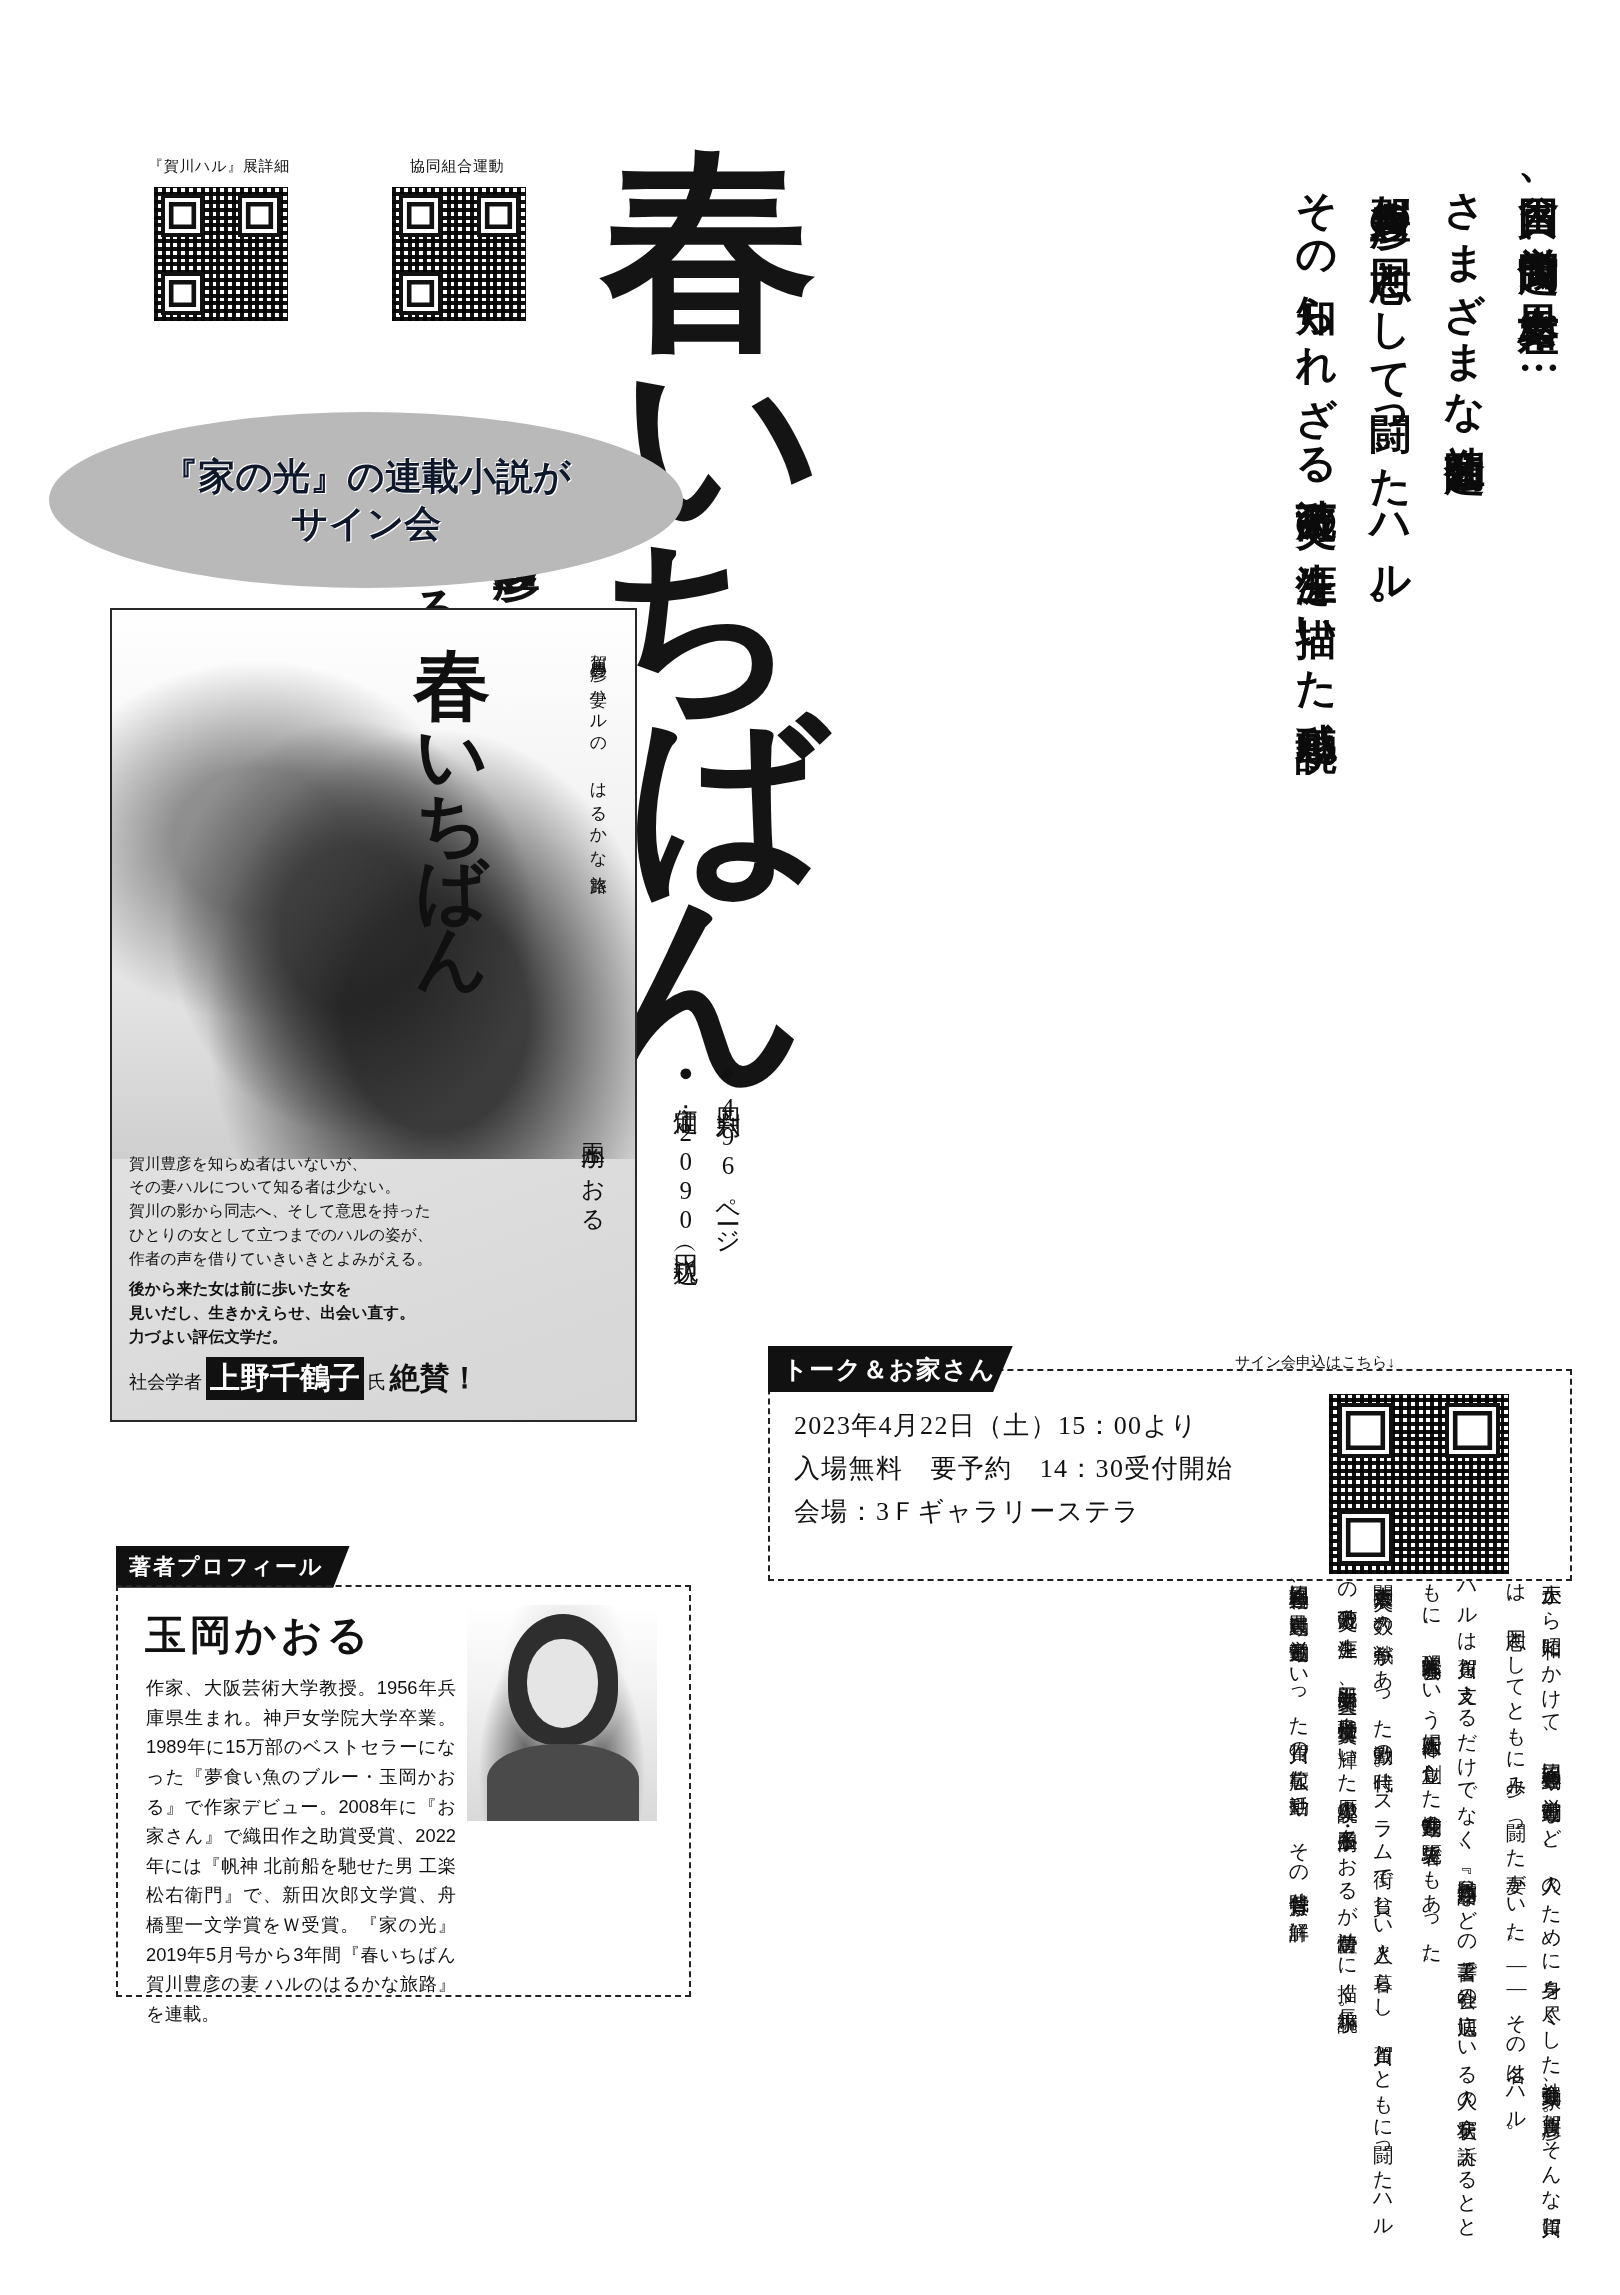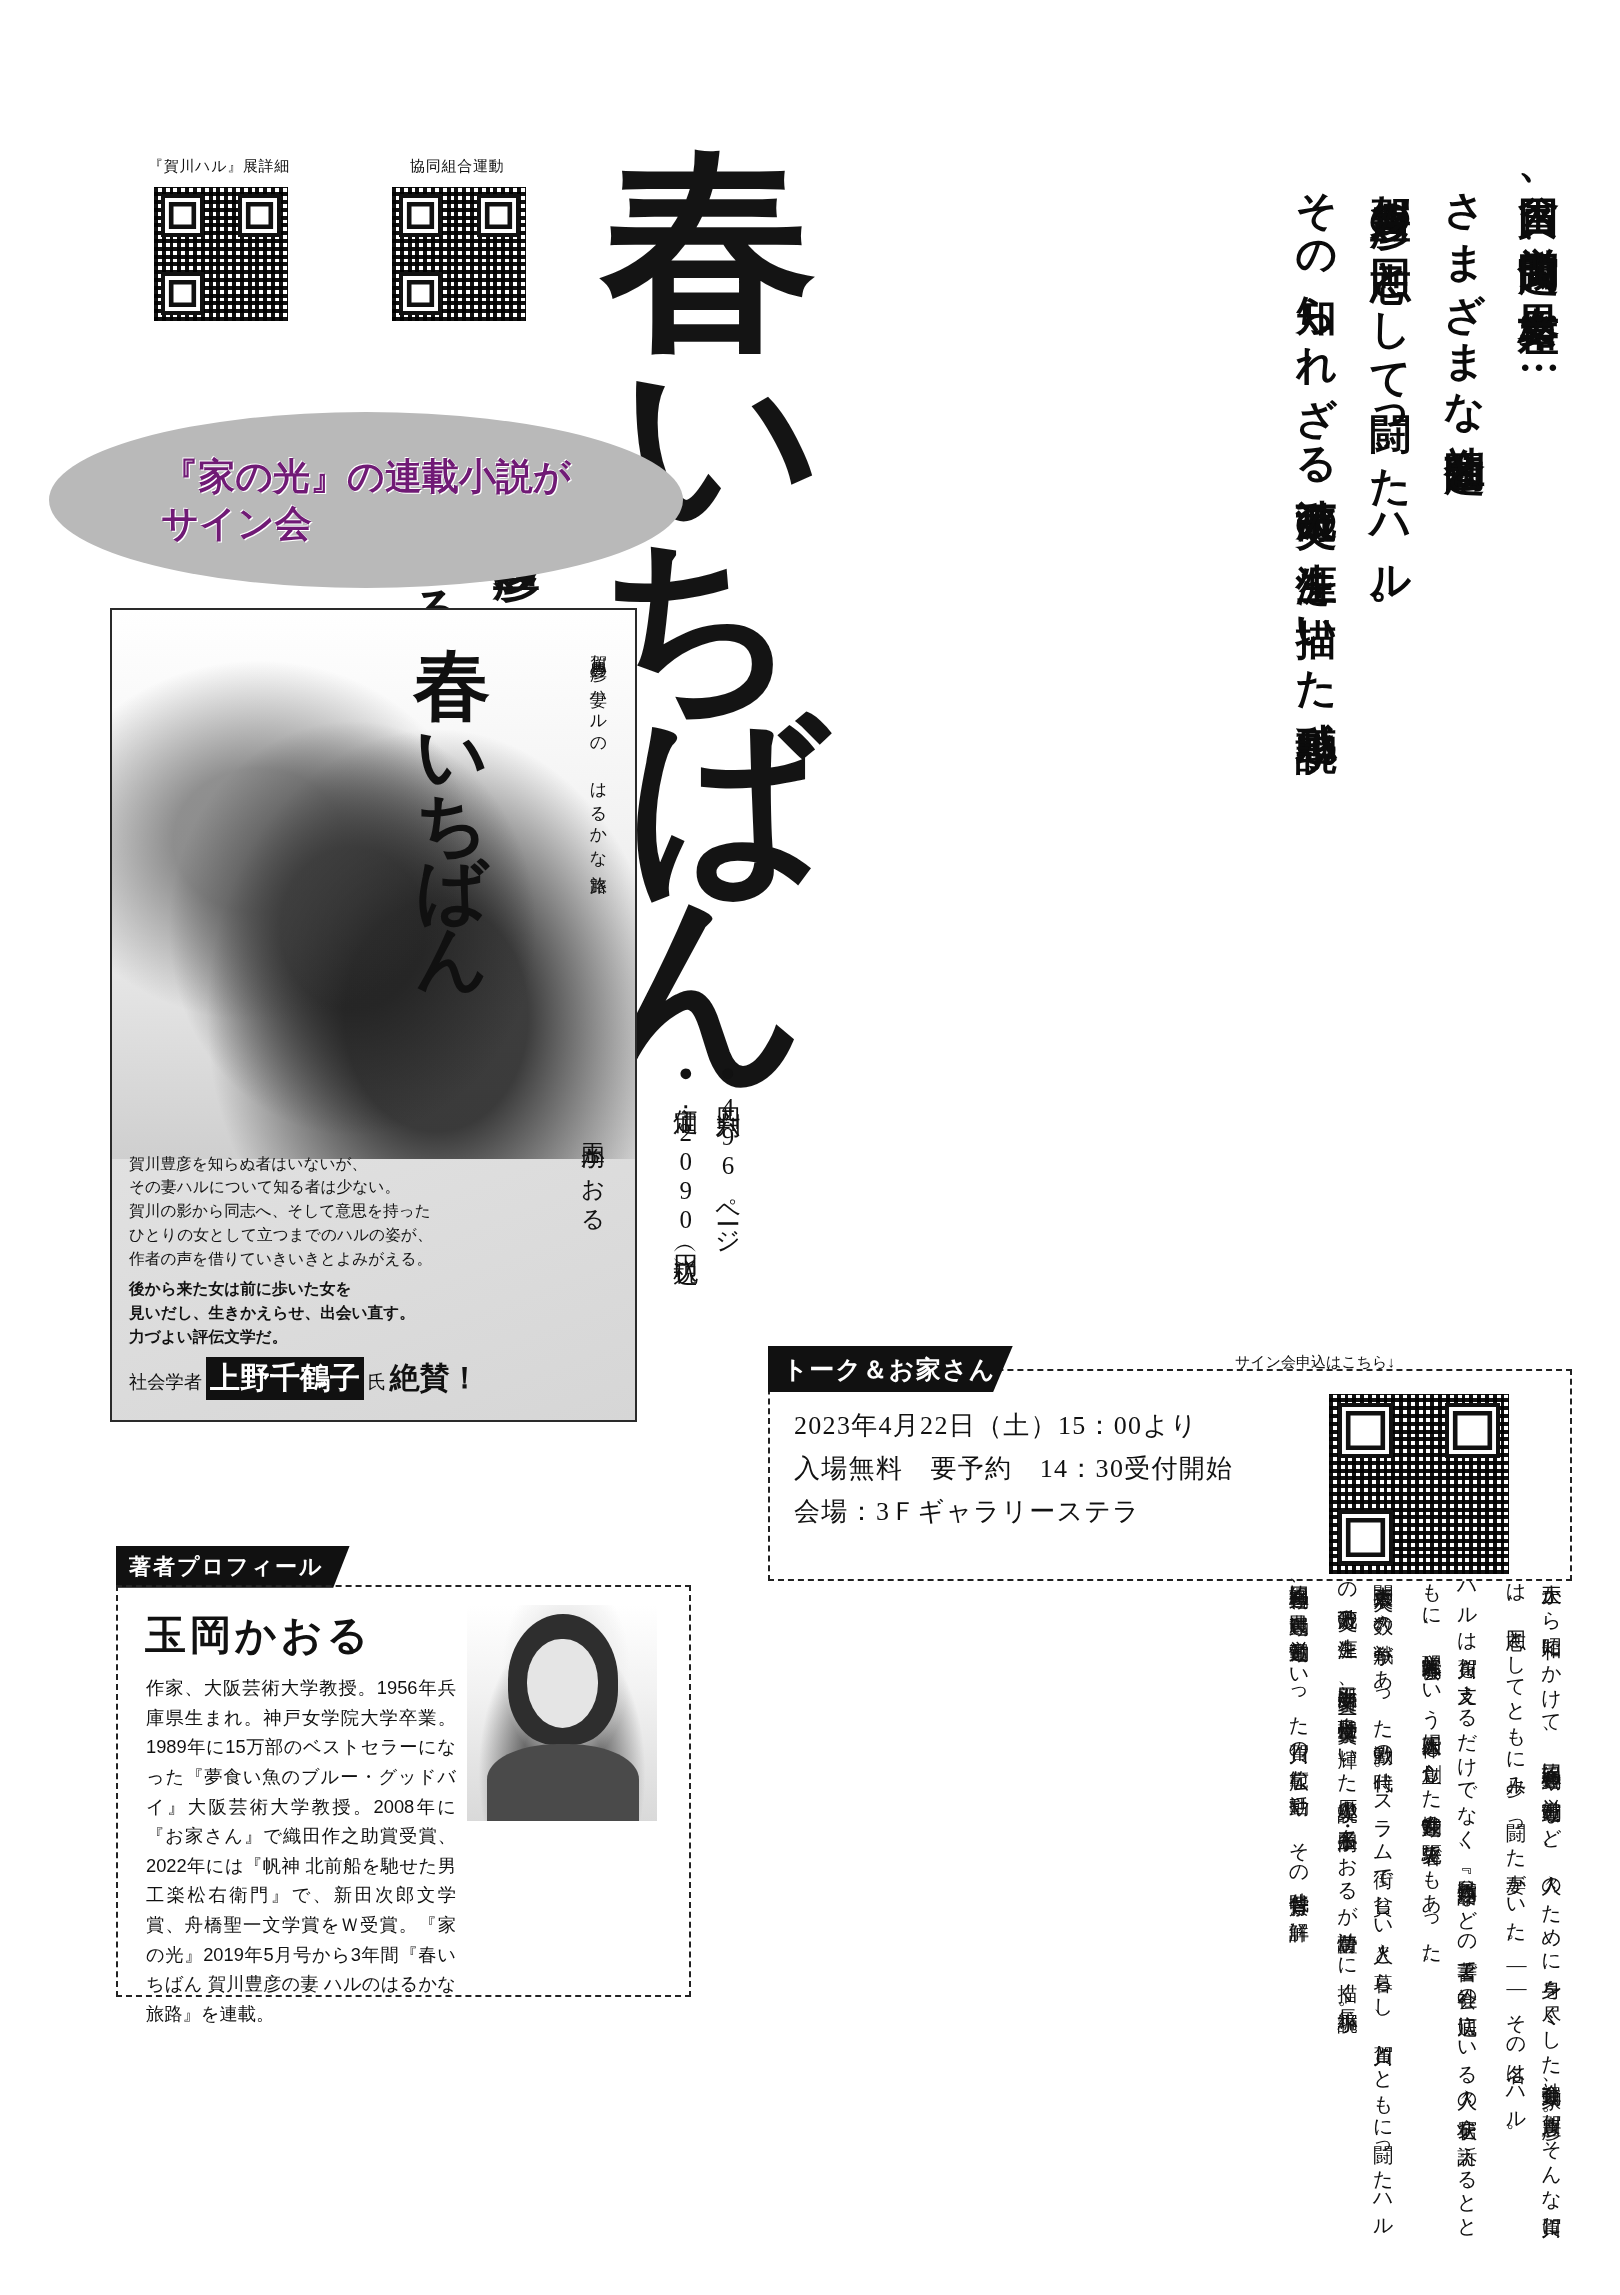--- a/index.html
+++ b/index.html
@@ -123,26 +123,26 @@
     top: 412px;
     width: 634px;
     height: 176px;
     background: #b9b9b9;
     border-radius: 50%;
     display: flex;
     align-items: center;
     justify-content: center;
   }
   #ellipse-banner .txt {
-    text-align: left;
+    text-align: center;
     font-family: "Liberation Sans", sans-serif;
     font-weight: 700;
     font-size: 37px;
     line-height: 1.28;
-    color: #701a75;
+    color: #0f172a;
     text-shadow: 1.3px 1.3px 0 #ffffff, -0.7px -0.7px 0 #ffffff;
   }
 
   
   #book-cover {
     left: 110px;
     top: 608px;
     width: 523px;
     height: 810px;
     border: 2px solid #2a2a2a;
@@ -483,21 +483,21 @@
     <div>入場無料　要予約　14：30受付開始</div>
     <div>会場：3Ｆギャラリーステラ</div>
   </div>
   <div id="talk-qr" class="qr">
     <div class="qr-inner-bl"></div>
   </div>
 
   <div id="profile-label">著者プロフィール</div>
   <div id="profile-box"></div>
   <div id="profile-name">玉岡かおる</div>
-  <div id="profile-text">作家、大阪芸術大学教授。1956年兵庫県生まれ。神戸女学院大学卒業。1989年に15万部のベストセラーになった『夢食い魚のブルー・グッドバイ』大阪芸術大学教授。2008年に『お家さん』で織田作之助賞受賞、2022年には『帆神 北前船を馳せた男 工楽松右衛門』で、新田次郎文学賞、舟橋聖一文学賞をＷ受賞。『家の光』2019年5月号から3年間『春いちばん 賀川豊彦の妻 ハルのはるかな旅路』を連載。</div>
+  <div id="profile-text">作家、大阪芸術大学教授。1956年兵庫県生まれ。神戸女学院大学卒業。1989年に15万部のベストセラーになった『夢食い魚のブルー・玉岡かおる』で作家デビュー。2008年に『お家さん』で織田作之助賞受賞、2022年には『帆神 北前船を馳せた男 工楽松右衛門』で、新田次郎文学賞、舟橋聖一文学賞をＷ受賞。『家の光』2019年5月号から3年間『春いちばん 賀川豊彦の妻 ハルのはるかな旅路』を連載。</div>
   <div id="profile-photo">
     <div class="hair"></div>
     <div class="face"></div>
     <div class="body"></div>
   </div>
 
   <div id="body-copy">
     <div class="col">協同組合運動、農民運動、労働運動といった賀川の広範な活動や、その時代背景も詳解。</div>
     <div class="col">関東大震災や数々の戦争があった激動の時代。スラム街で貧しい人々と暮らし、賀川とともに闘ったハルの波乱万丈の生涯を、新田次郎文学賞、舟橋聖一文学賞に輝いた歴史小説の名手・玉岡かおるが詩情豊かに描く長編小説。</div>
     <div class="col">ハルは賀川を支えるだけでなく、『貧民窟物語』などの著書で社会の底辺にいる人々の窮状を訴えるとともに、覚醒婦人協会という婦人団体も創立した女性運動の先駆者でもあった。</div>

